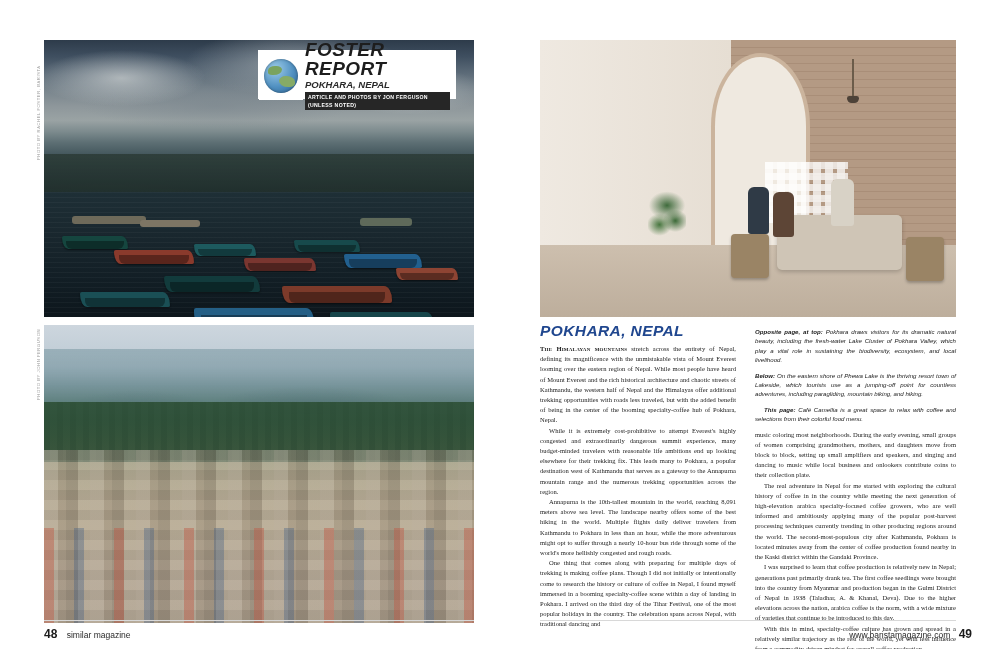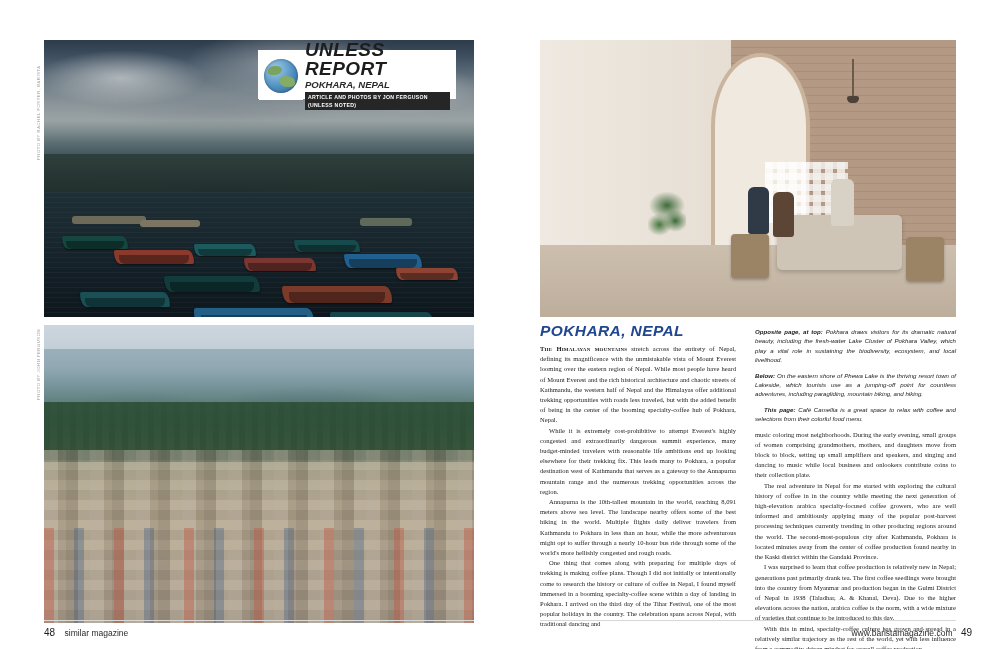--- a/index.html
+++ b/index.html
@@ -283,21 +283,21 @@
   
   .footer-rule {
     position:absolute; height:1px; background:#d8d8d8;
   }
   .folio {
     position: absolute;
     font-family: "Liberation Sans", sans-serif;
     font-size: 8.5px;
     color: #1b1b1b;
   }
-  .folio .num { font-weight: normal; font-size: 10px; }
+  .folio .num { font-weight: bold; font-size: 12px; }
   .folio .mag { color:#2a2a2a; }
   #folio-left { left: 44px; top: 627px; }
   #folio-right { right: 28px; top: 627px; text-align: left; }
   #folio-right .num { margin-left: 6px; }
 </style>
 </head>
 <body>
 
 <div class="spread">
 
@@ -325,21 +325,21 @@
     <div style="position:absolute;left:28px;top:176px;width:74px;height:8px;background:#6e6a5a;border-radius:3px;"></div>
     <div style="position:absolute;left:96px;top:180px;width:60px;height:7px;background:#7d7564;border-radius:3px;"></div>
     <div style="position:absolute;left:316px;top:178px;width:52px;height:8px;background:#5f6a5a;border-radius:3px;"></div>
   </div>
 
   <div id="masthead">
     <div class="globe">
       <div class="ball"></div>
     </div>
     <div class="txt">
-      <div class="title">UNLESS REPORT</div>
+      <div class="title">FOSTER REPORT</div>
       <div class="sub">POKHARA, NEPAL</div>
       <div class="credit">ARTICLE AND PHOTOS BY JON FERGUSON (UNLESS NOTED)</div>
     </div>
   </div>
 
   <div class="photo" id="photo-city">
     <div class="mountains"></div>
     <div class="trees"></div>
     <div class="buildings"></div>
   </div>

